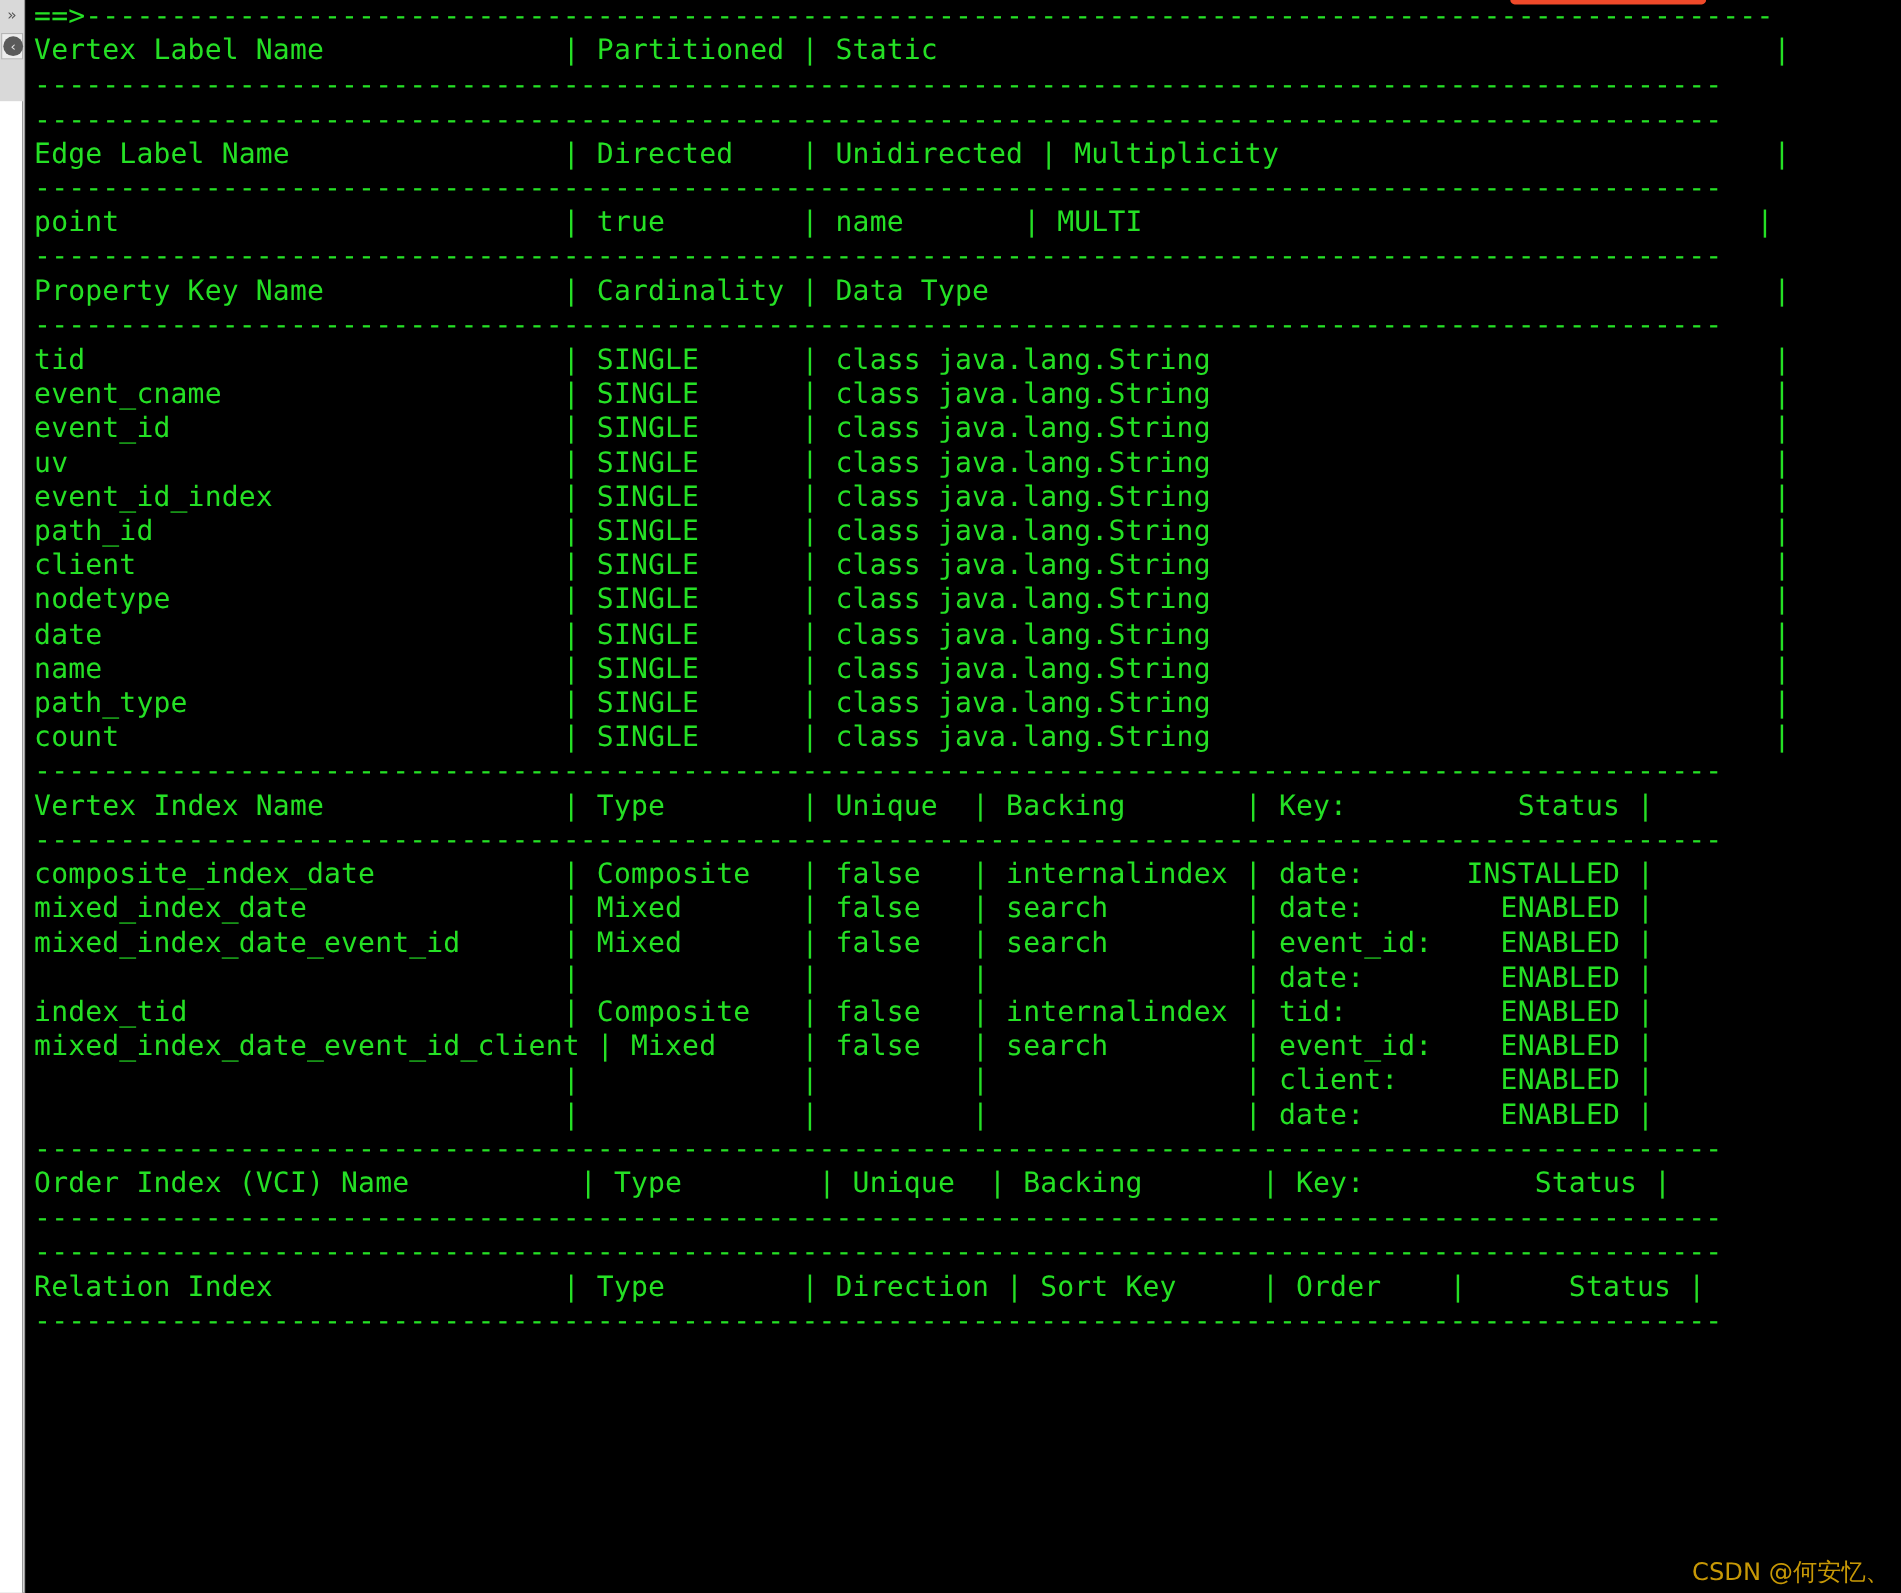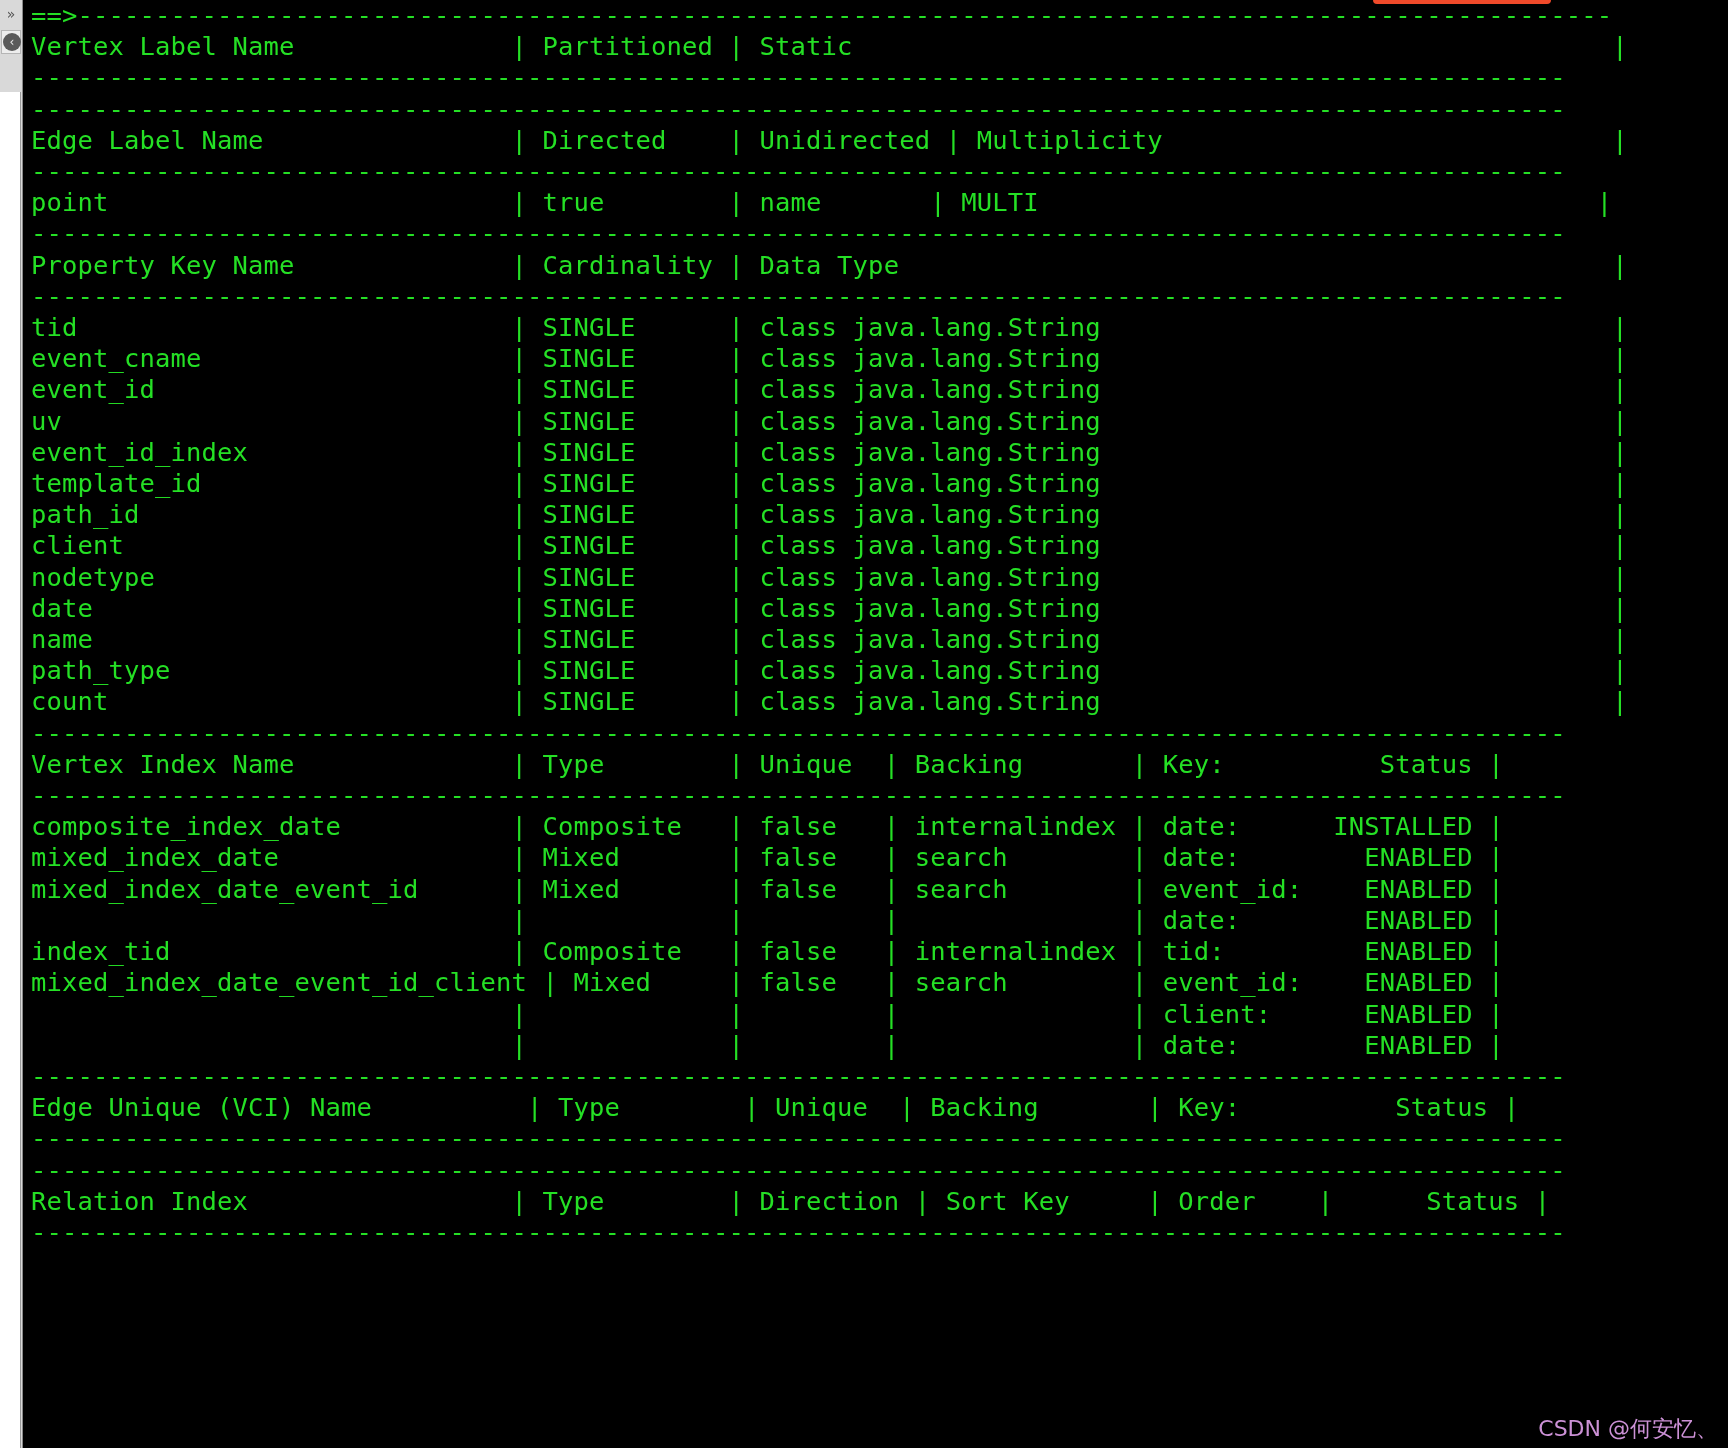--- a/index.html
+++ b/index.html
@@ -112,21 +112,21 @@
     border-radius: 12px;
     pointer-events: none;
     box-sizing: border-box;
   }
 
   
   .watermark {
     position: absolute;
     right: 10px;
     bottom: 4px;
-    color: #f0abfc;
+    color: #eab308;
     opacity: 0.85;
     font-size: 22px;
     font-family: "DejaVu Sans", sans-serif;
     white-space: nowrap;
     text-shadow: 0 0 2px #000;
   }
 
   
   .right-edge {
     position: absolute;
@@ -161,41 +161,40 @@
         <pre class="term-line">---------------------------------------------------------------------------------------------------</pre>
         <pre class="term-line">point                          | true        | name       | MULTI                                    |</pre>
         <pre class="term-line">---------------------------------------------------------------------------------------------------</pre>
         <pre class="term-line">Property Key Name              | Cardinality | Data Type                                              |</pre>
         <pre class="term-line">---------------------------------------------------------------------------------------------------</pre>
         <pre class="term-line">tid                            | SINGLE      | class java.lang.String                                 |</pre>
         <pre class="term-line">event_cname                    | SINGLE      | class java.lang.String                                 |</pre>
         <pre class="term-line">event_id                       | SINGLE      | class java.lang.String                                 |</pre>
         <pre class="term-line">uv                             | SINGLE      | class java.lang.String                                 |</pre>
         <pre class="term-line">event_id_index                 | SINGLE      | class java.lang.String                                 |</pre>
-        <pre class="term-line">template_id                    | SINGLE      | class java.lang.String                                 |</pre>
         <pre class="term-line">path_id                        | SINGLE      | class java.lang.String                                 |</pre>
         <pre class="term-line">client                         | SINGLE      | class java.lang.String                                 |</pre>
         <pre class="term-line">nodetype                       | SINGLE      | class java.lang.String                                 |</pre>
         <pre class="term-line">date                           | SINGLE      | class java.lang.String                                 |</pre>
         <pre class="term-line">name                           | SINGLE      | class java.lang.String                                 |</pre>
         <pre class="term-line">path_type                      | SINGLE      | class java.lang.String                                 |</pre>
         <pre class="term-line">count                          | SINGLE      | class java.lang.String                                 |</pre>
         <pre class="term-line">---------------------------------------------------------------------------------------------------</pre>
         <pre class="term-line">Vertex Index Name              | Type        | Unique  | Backing       | Key:          Status |</pre>
         <pre class="term-line">---------------------------------------------------------------------------------------------------</pre>
         <pre class="term-line">composite_index_date           | Composite   | false   | internalindex | date:      INSTALLED |</pre>
         <pre class="term-line">mixed_index_date               | Mixed       | false   | search        | date:        ENABLED |</pre>
         <pre class="term-line">mixed_index_date_event_id      | Mixed       | false   | search        | event_id:    ENABLED |</pre>
         <pre class="term-line">                               |             |         |               | date:        ENABLED |</pre>
         <pre class="term-line">index_tid                      | Composite   | false   | internalindex | tid:         ENABLED |</pre>
         <pre class="term-line">mixed_index_date_event_id_client | Mixed     | false   | search        | event_id:    ENABLED |</pre>
         <pre class="term-line">                               |             |         |               | client:      ENABLED |</pre>
         <pre class="term-line">                               |             |         |               | date:        ENABLED |</pre>
         <pre class="term-line">---------------------------------------------------------------------------------------------------</pre>
-        <pre class="term-line">Edge Unique (VCI) Name          | Type        | Unique  | Backing       | Key:          Status |</pre>
+        <pre class="term-line">Order Index (VCI) Name          | Type        | Unique  | Backing       | Key:          Status |</pre>
         <pre class="term-line">---------------------------------------------------------------------------------------------------</pre>
         <pre class="term-line">---------------------------------------------------------------------------------------------------</pre>
         <pre class="term-line">Relation Index                 | Type        | Direction | Sort Key     | Order    |      Status |</pre>
         <pre class="term-line">---------------------------------------------------------------------------------------------------</pre>
       </div>
 
     <div class="highlight-box" style="left: 1350px; top: -4px; width: 178px; height: 8px;"></div>
 
     <div class="watermark">CSDN @何安忆、</div>
 

